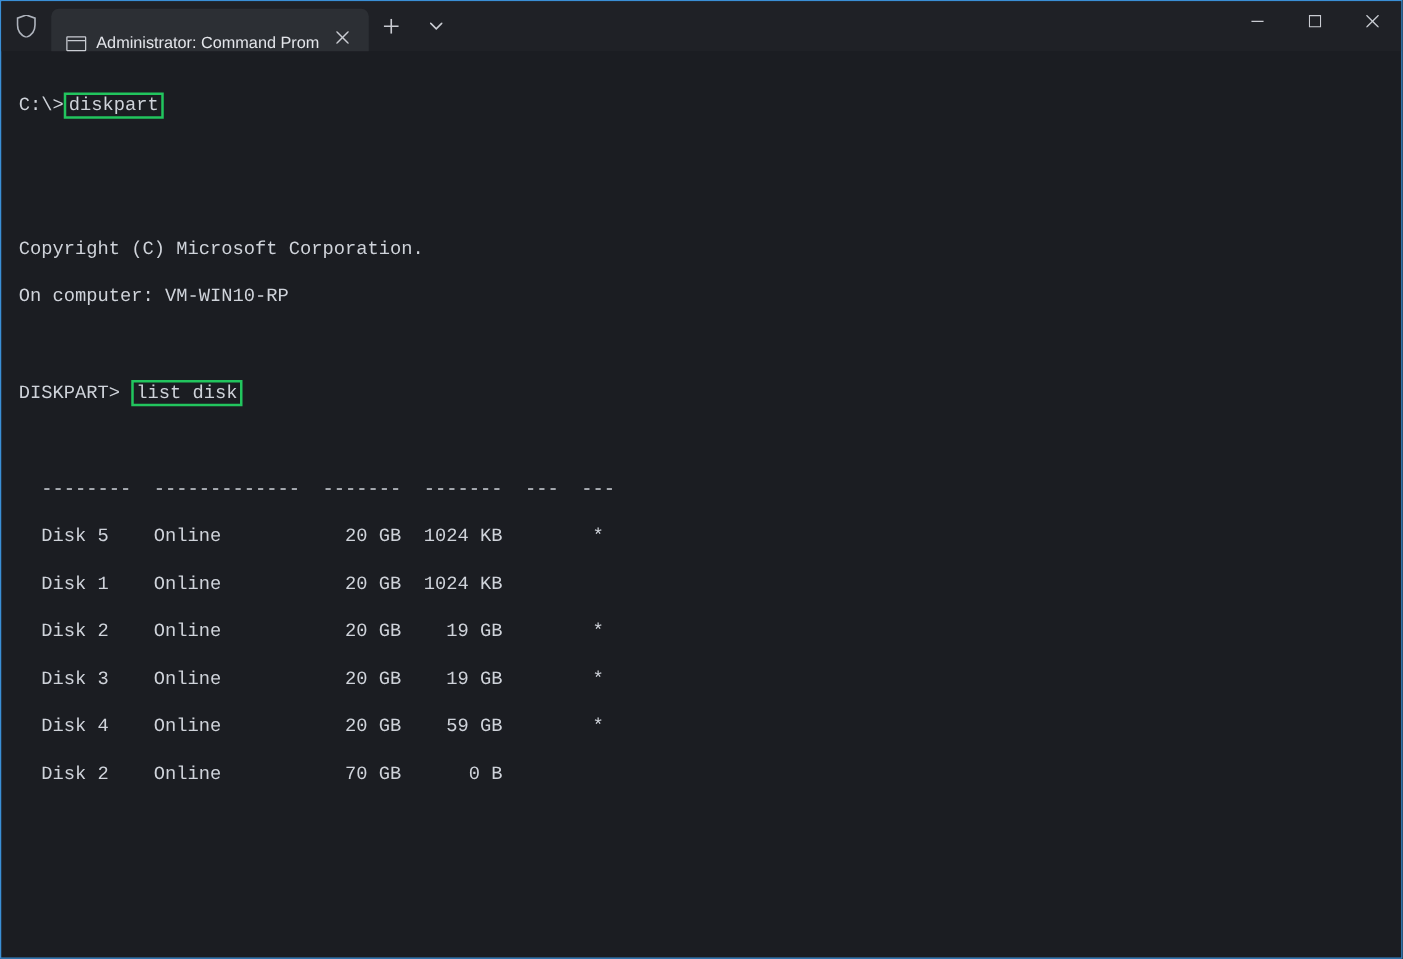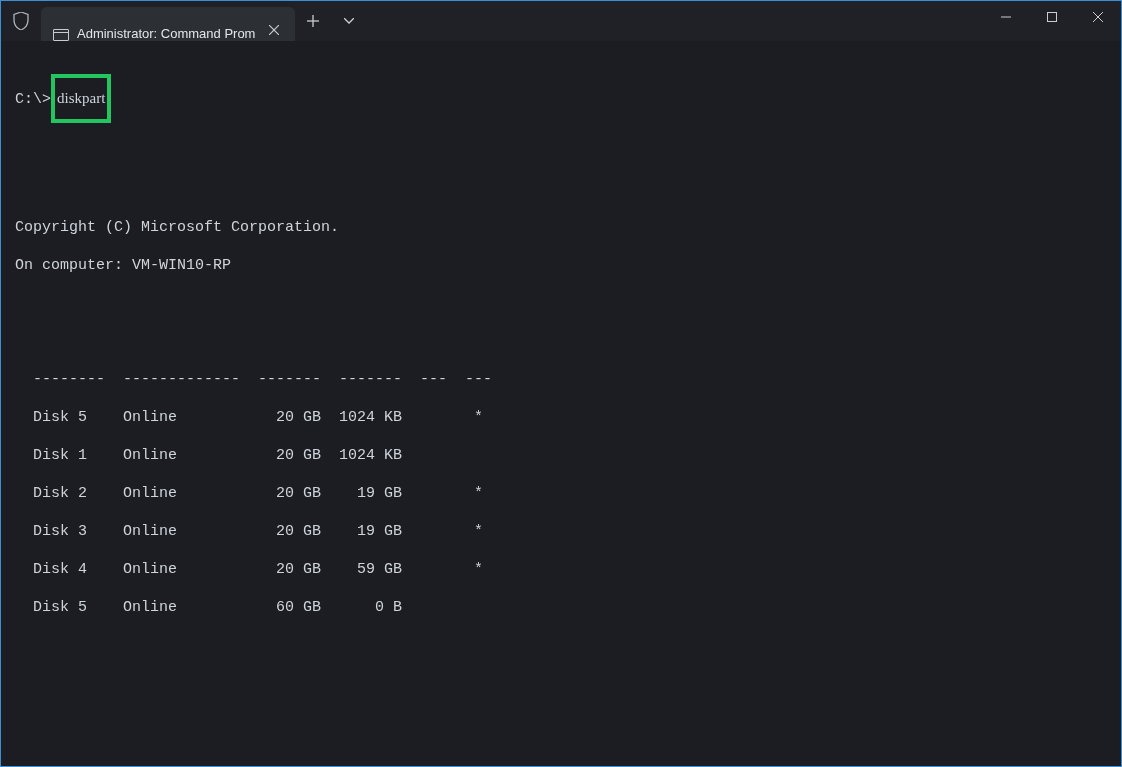--- a/index.html
+++ b/index.html
@@ -93,25 +93,24 @@
       justify-content: center;
     }
     .window-btn svg { width: 10px; height: 10px; }
     .terminal {
       padding: 14px 14px;
       white-space: pre;
       line-height: 19px;
       letter-spacing: 0;
     }
     .hl {
-      border: 4px solid #22c55e;
-      padding: 12px 2px;
+      border: 2px solid #22c55e;
+      padding: 0 2px;
       display: inline-block;
       line-height: 17px;
-      font-family: Liberation Serif, serif;
     }
   </style>
 </head>
 <body>
 
 <div class="titlebar">
   <div class="titlebar-left">
     <div class="shield-icon">
       <svg width="16" height="18" viewBox="0 0 16 18">
         <path d="M8 0 L15 2.5 V8 C15 13 11.5 16.5 8 18 C4.5 16.5 1 13 1 8 V2.5 Z" fill="none" stroke="#aeb3bc" stroke-width="1.3"></path>
@@ -159,28 +158,29 @@
   </div>
 </div>
 
 <div class="terminal">
 <div><span>C:\&gt;</span><span class="hl"><span>diskpart</span></span></div>
 <div>&nbsp;</div>
 <div>&nbsp;</div>
 <div>Copyright (C) Microsoft Corporation.</div>
 <div>On computer: VM-WIN10-RP</div>
 <div>&nbsp;</div>
+<div><span>DISKPART&gt;</span> <span class="hl"><span>list disk</span></span></div>
 <div>&nbsp;</div>
 <div>  --------  -------------  -------  -------  ---  ---</div>
 <div>  Disk 5    Online           20 GB  1024 KB        *</div>
 <div>  Disk 1    Online           20 GB  1024 KB</div>
 <div>  Disk 2    Online           20 GB    19 GB        *</div>
 <div>  Disk 3    Online           20 GB    19 GB        *</div>
 <div>  Disk 4    Online           20 GB    59 GB        *</div>
-<div>  Disk 5    Online           60 GB      0 B</div>
+<div>  Disk 2    Online           70 GB      0 B</div>
 <div>&nbsp;</div>
 
 
 
 
 
 
 
 
 

